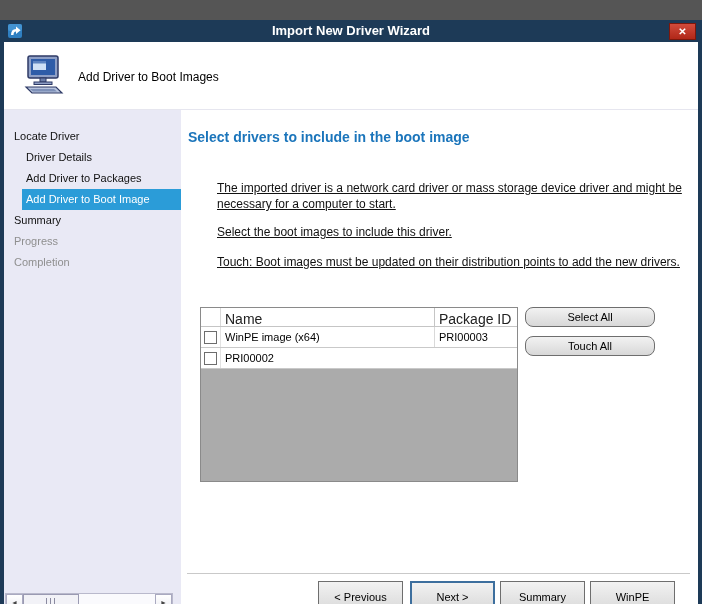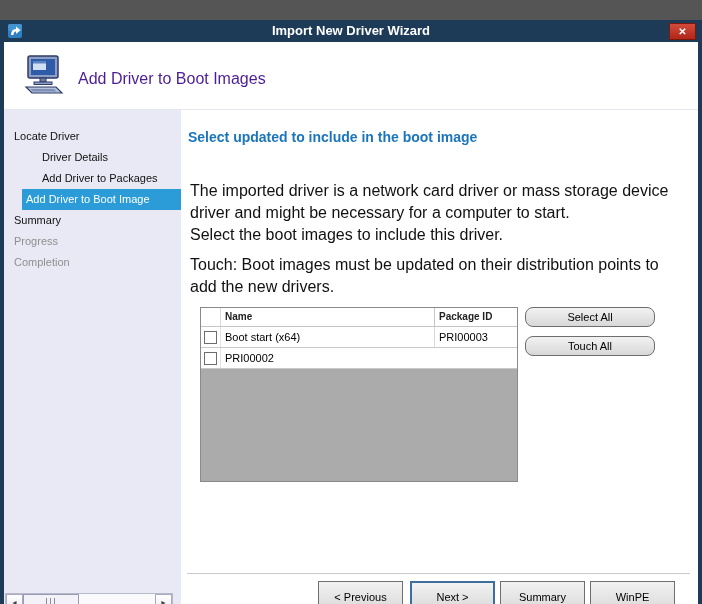--- a/index.html
+++ b/index.html
@@ -14,59 +14,59 @@
   .wizard-icon { position:absolute; left:8px; top:4px; width:14px; height:14px; }
   .close-btn { position:absolute; right:6px; top:3px; width:27px; height:17px;
     background:linear-gradient(#d14b3c,#b02718); border:1px solid #7c170c;
     color:#fff; font-size:10px; font-weight:bold; text-align:center; line-height:15px;
     cursor:pointer; }
 
   
   .header { position:absolute; top:22px; left:4px; width:694px; height:68px;
     background:#ffffff; border-bottom:1px solid #e6e6ef; }
   .computer-icon { position:absolute; left:18px; top:12px; }
-  .header-title { position:absolute; left:74px; top:28px; font-size:16px; color:#4c1d95; }
+  .header-title { position:absolute; left:74px; top:28px; font-size:12px; color:#000000; }
 
   
   .body { position:absolute; top:90px; left:4px; width:694px; height:506px; background:#fff; }
 
   .sidebar { position:absolute; left:0; top:0; width:177px; height:506px;
     background:#e9e9f5; overflow:hidden; }
   .steps { padding-top:16px; }
   .step { height:21px; line-height:21px; font-size:11px; color:#111;
     white-space:nowrap; overflow:hidden; padding-left:10px; cursor:default; }
-  .step.lvl1 { padding-left:38px; }
+  .step.lvl1 { padding-left:22px; }
   .step.selected { margin-left:18px; padding-left:4px; background:#2b9cd8; color:#ffffff; }
   .step.disabled { color:#8f8f8f; }
 
   
   .sb { position:absolute; left:1px; bottom:5px; width:168px; height:18px;
     background:#fafafd; border:1px solid #b9b9cc; display:flex; align-items:stretch; }
   .sb-btn { width:17px; background:linear-gradient(#ffffff,#ededf3); border:1px solid #a9a9c0;
     font-size:7px; color:#444; display:flex; align-items:center; justify-content:center; cursor:pointer; }
   .sb-thumb { width:56px; background:#f2f2f7; border:1px solid #9a9ab2; margin:0;
     display:flex; align-items:center; justify-content:center; cursor:grab; }
   .sb-grip { width:11px; height:8px;
     background:repeating-linear-gradient(90deg,#8a8aa0 0,#8a8aa0 1px,transparent 1px,transparent 4px); }
   .sb-track { flex:1; background:#fafafd; }
 
   
   .main { position:absolute; left:177px; top:0; width:517px; height:506px; background:#fff; }
   .page-heading { position:absolute; left:7px; top:19px; font-size:14px; font-weight:bold;
     color:#1b75bb; width:500px; }
-  .para { position:absolute; left:9px; width:482px; font-size:16px; color:#111; line-height:1.35; }
+  .para { position:absolute; left:36px; width:482px; font-size:12px; color:#111; line-height:1.35;text-decoration:underline; }
   .para.p1 { top:70px; }
   .para.p2 { top:114px; }
   .para.p3 { top:144px; }
 
   
   .boot-table { position:absolute; left:19px; top:197px; width:318px; height:175px;
     background:#ababab; border:1px solid #8a8a8a; overflow:hidden; }
   .thead { display:flex; height:19px; background:#ffffff; border-bottom:1px solid #c5c5c5; }
-  .th { font-size:10px; color:#222; padding:3px 4px 0 4px; cursor:default;font-weight:bold; }
+  .th { font-size:14px; color:#222; padding:3px 4px 0 4px; cursor:default; }
   .col-check { width:20px; border-right:1px solid #d9d9d9; }
   .col-name  { width:214px; border-right:1px solid #c5c5c5; }
   .col-pkg   { flex:1; }
   .trow { display:flex; height:21px; background:#fff; border-bottom:1px solid #c9c9c9;
     align-items:stretch; cursor:default; }
   .cell-check { width:20px; display:flex; align-items:center; justify-content:center;
     border-right:1px solid #e2e2e2; }
   .cell-name { width:214px; font-size:11px; color:#000; padding-left:4px;
     display:flex; align-items:center; border-right:1px solid #d9d9d9; }
   .cell-pkg { flex:1; font-size:11px; color:#000; padding-left:4px; display:flex; align-items:center; }
@@ -138,36 +138,36 @@
         <div class="sb-btn">◄</div>
         <div class="sb-thumb">
           <span class="sb-grip"></span>
         </div>
         <div class="sb-track"></div>
         <div class="sb-btn">►</div>
       </div>
     </div>
 
     <div class="main">
-      <div class="page-heading">Select updated to include in the boot image</div>
+      <div class="page-heading">Select drivers to include in the boot image</div>
       <div class="para p1">The imported driver is a network card driver or mass storage device driver and might be necessary for a computer to start.</div>
       <div class="para p2">Select the boot images to include this driver.</div>
       <div class="para p3">Touch: Boot images must be updated on their distribution points to add the new drivers.</div>
 
       <div class="boot-table">
         <div class="thead">
           <div class="th col-check"></div>
           <div class="th col-name">Name</div>
           <div class="th col-pkg">Package ID</div>
         </div>
         <div class="trow">
           <div class="cell-check">
             <div class="checkbox"></div>
           </div>
-          <div class="cell-name">Boot start (x64)</div>
+          <div class="cell-name">WinPE image (x64)</div>
           <div class="cell-pkg">PRI00003</div>
         </div>
         <div class="trow">
           <div class="cell-check">
             <div class="checkbox"></div>
           </div>
           <div class="cell-pkg">PRI00002</div>
         </div>
       </div>
 

